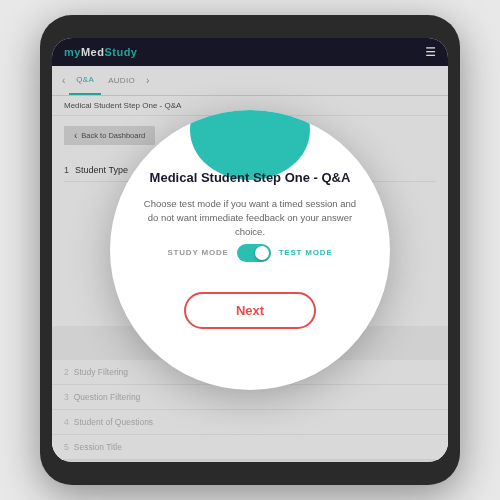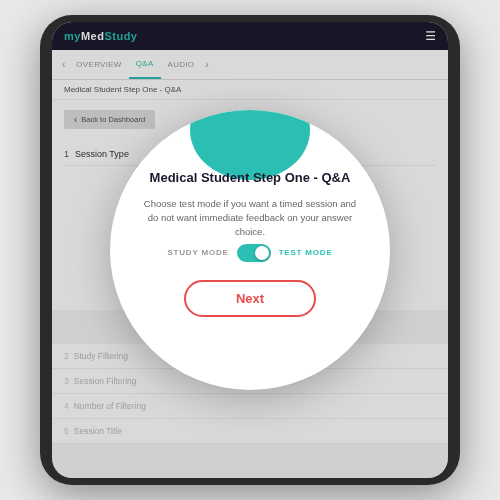--- a/index.html
+++ b/index.html
@@ -13,21 +13,21 @@
       justify-content: center;
       font-family: -apple-system, BlinkMacSystemFont, 'Segoe UI', Arial, sans-serif;
       overflow: hidden;
     }
 
     .tablet-outer {
       width: 420px;
       height: 470px;
       background: #2a2a2a;
       border-radius: 32px;
-      padding: 7px 12px;
+      padding: 23px 12px;
       box-shadow: 0 10px 40px rgba(0,0,0,0.4);
       position: relative;
     }
 
     .tablet-screen {
       width: 100%;
       height: 100%;
       background: #f5f5f5;
       border-radius: 20px;
       overflow: hidden;
@@ -341,20 +341,21 @@
     
     .next-btn {
       border: 2px solid #e84c4c;
       background: white;
       color: #e84c4c;
       padding: 9px 50px;
       border-radius: 25px;
       font-size: 13px;
       font-weight: 600;
       cursor: pointer;
+      margin-top: 12px;
     }
 
     
     .monitor-icon {
       font-size: 18px;
     }
   </style>
 </head>
 <body>
 
@@ -363,36 +364,35 @@
 
     <div class="top-bar">
       <span class="logo-text">
         <span>my</span><span style="color:white;">Med</span><span>Study</span>
       </span>
       <span class="hamburger">☰</span>
     </div>
 
     <div class="nav-tabs">
       <span class="nav-arrow">‹</span>
-      <span class="nav-tab">OVERVIEW</span>
       <span class="nav-tab active">Q&amp;A</span>
       <span class="nav-tab">AUDIO</span>
       <span class="nav-arrow">›</span>
     </div>
 
     <div class="breadcrumb-bar">Medical Student Step One - Q&amp;A</div>
 
     <div style="background:white; padding: 4px 0 2px 0;">
       <div class="back-btn">Back to Dashboard</div>
     </div>
 
     <div class="content-area">
       <div class="step-row">
         <span class="step-num">1</span>
-        <span>Session Type</span>
+        <span>Student Type</span>
       </div>
     </div>
 
     <div class="session-type-section">
       <div class="section-prompt">Choose a type of session:</div>
       <div class="session-card">
         <span class="monitor-icon">🖥</span>
         <span class="session-card-label">Q&amp;A</span>
         <span class="session-card-dots">— —</span>
       </div>
@@ -409,25 +409,25 @@
       <span class="mode-label">TEST MODE</span>
     </div>
 
     <div class="other-steps">
       <div class="other-step-row">
         <span class="step-num">2</span>
         <span>Study Filtering</span>
       </div>
       <div class="other-step-row">
         <span class="step-num">3</span>
-        <span>Session Filtering</span>
+        <span>Question Filtering</span>
       </div>
       <div class="other-step-row">
         <span class="step-num">4</span>
-        <span>Number of Filtering</span>
+        <span>Student of Questions</span>
       </div>
       <div class="other-step-row">
         <span class="step-num">5</span>
         <span>Session Title</span>
       </div>
     </div>
 
     <div class="overlay-backdrop">
       <div class="overlay-circle">
         <div class="overlay-top-circle"></div>

